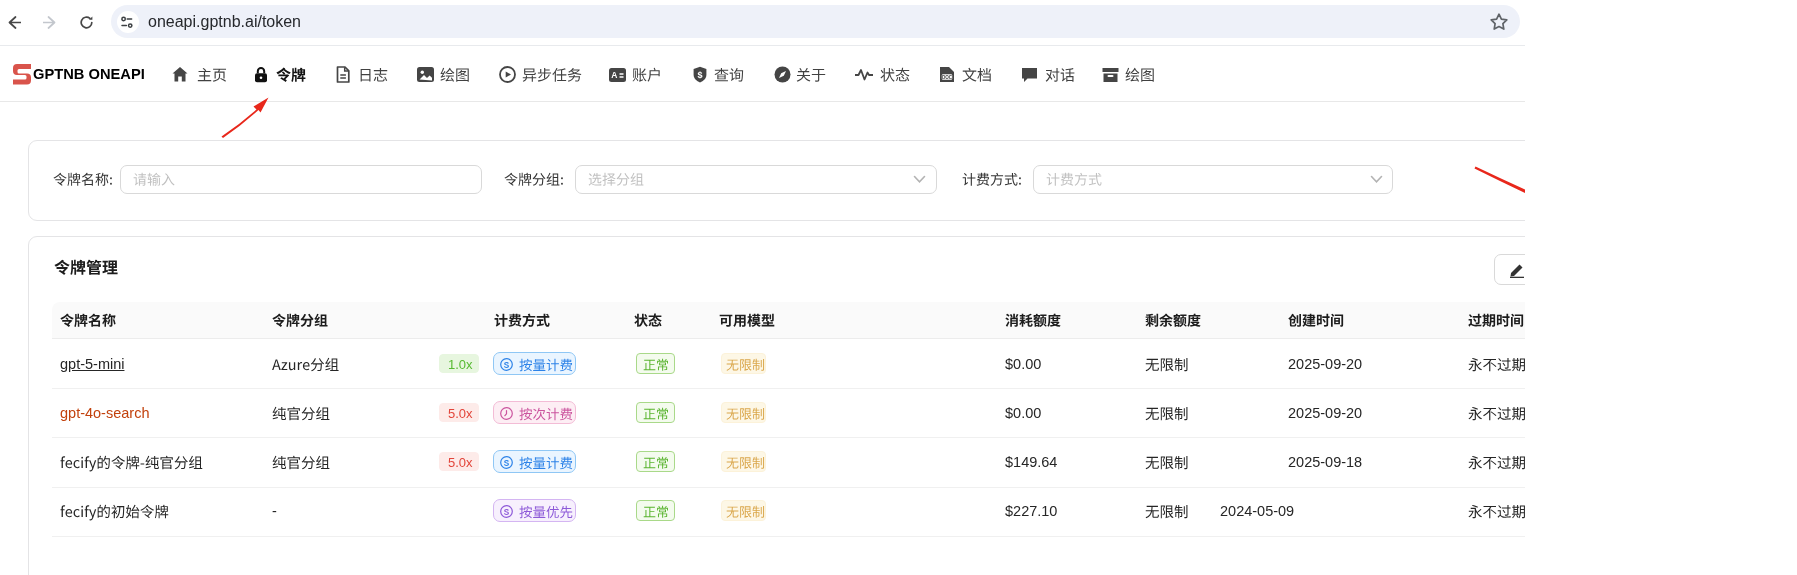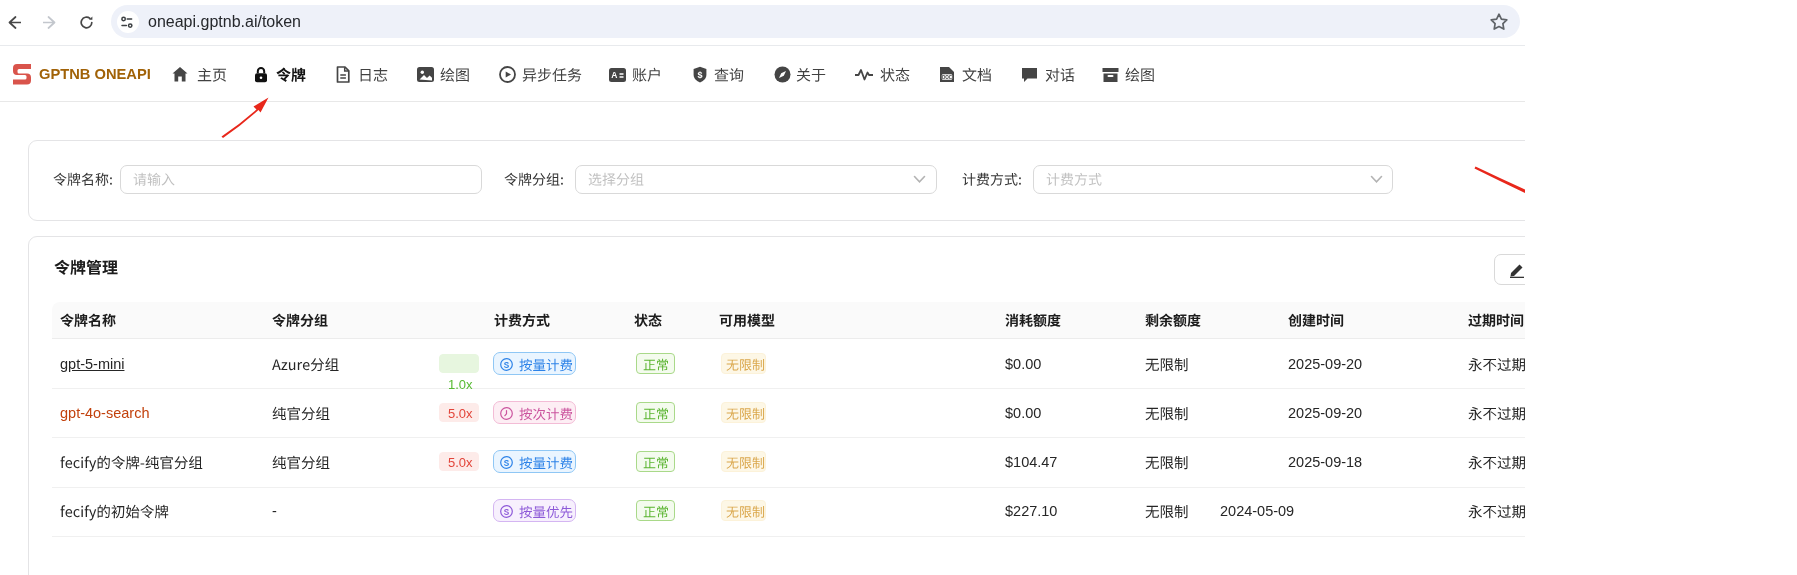--- a/index.html
+++ b/index.html
@@ -198,21 +198,21 @@
       <rect x="12.5" y="10" width="6" height="6.5" rx="1" fill="#2b6be8" transform="skewX(-14)" transform-origin="12.5 10"></rect>
     </svg>
 <svg style="position:absolute;left:1789.0px;top:15.0px;" width="8.0" height="17.0" viewBox="0 0 8 17">
       <path d="M1.5 2 h12 M1.5 2 l6 6.5 -6 6.5 h12" stroke="#161616" stroke-width="2.2" fill="none"></path>
     </svg>
 <div style="position:absolute;left:0;top:45px;width:1797px;height:1px;background:#e8eaed;"></div>
 <div style="position:absolute;left:0;top:101px;width:1797px;height:1px;background:#e8e8e8;"></div>
 <svg style="position:absolute;left:11.0px;top:63.0px;" width="22.0" height="22.0" viewBox="0 0 22 22">
       <path d="M20 1 H6 Q2 1 2 5 V8 Q2 12 6 12 H14 Q15.5 12 15.5 13.5 V15 Q15.5 16.5 14 16.5 H2 V21.5 H16 Q20 21.5 20 17.5 V14.5 Q20 10.5 16 10.5 H8 Q6.5 10.5 6.5 9 V7.5 Q6.5 6 8 6 H20 Z" fill="#d9544b"></path>
     </svg>
-<div style="position:absolute;left:39.0px;top:65.7px;font:700 14.7px 'Liberation Sans',sans-serif;color:#a16207;line-height:17.6px;white-space:nowrap;">GPTNB ONEAPI</div>
+<div style="position:absolute;left:33px;top:65.7px;font:700 14.7px 'Liberation Sans',sans-serif;color:#000000;line-height:17.6px;white-space:nowrap;">GPTNB ONEAPI</div>
 <svg style="position:absolute;left:171.5px;top:66.0px;" width="16.0" height="17.0" viewBox="0 0 16 17">
       <path d="M8 1 L15.5 7.5 H13.5 V15.5 H9.8 V10.5 H6.2 V15.5 H2.5 V7.5 H.5 Z" fill="#454545"></path>
     </svg>
 <svg style="position:absolute;left:196.5px;top:66.7px;" width="30.0" height="18.0" viewBox="0 -900 2000 1200" fill="#414141">
       <use href="#g0" x="0"></use>
       <use href="#g1" x="1000"></use>
     </svg>
 <svg style="position:absolute;left:254.0px;top:66.5px;" width="14.0" height="16.0" viewBox="0 0 14 16">
       <rect x="1" y="6.3" width="12" height="9" rx="2" fill="#111"></rect>
       <path d="M3.8 6.3 V4.2 a3.2 3.2 0 0 1 6.4 0 V6.3" stroke="#111" stroke-width="2" fill="none"></path>
@@ -493,21 +493,21 @@
 <svg style="position:absolute;left:272.0px;top:357.0px;" width="67.2" height="17.4" viewBox="0 -900 4632 1200" fill="#262626">
       <use href="#g78" x="0"></use>
       <use href="#g79" x="608"></use>
       <use href="#g80" x="1083"></use>
       <use href="#g81" x="1690"></use>
       <use href="#g82" x="2078"></use>
       <use href="#g32" x="2632"></use>
       <use href="#g33" x="3632"></use>
     </svg>
 <div style="position:absolute;left:439.0px;top:354.0px;width:40.0px;height:19.0px;background:#e7f6df;border:1px solid #e7f6df;border-radius:4px;"></div>
-<div style="position:absolute;left:448.0px;top:356.7px;font:400 13.0px 'Liberation Sans',sans-serif;color:#57ba32;line-height:15.6px;white-space:nowrap;margin-top:20px;">1.0x</div>
+<div style="position:absolute;left:448.0px;top:356.7px;font:400 13.0px 'Liberation Sans',sans-serif;color:#57ba32;line-height:15.6px;white-space:nowrap;">1.0x</div>
 <div style="position:absolute;left:493.0px;top:352.0px;width:83.0px;height:23.0px;background:#eaf5ff;border:1px solid #8fc7f5;border-radius:7px;"></div>
 <svg style="position:absolute;left:500.0px;top:358.0px;" width="13.0" height="13.0" viewBox="0 0 13 13">
       <circle cx="6.5" cy="6.5" r="5.8" stroke="#2c82e8" stroke-width="1.2" fill="none"></circle>
       <text x="6.5" y="9.6" font-family="Liberation Sans" font-size="8.2" font-weight="700" fill="#2c82e8" text-anchor="middle">S</text>
     </svg>
 <svg style="position:absolute;left:518.5px;top:357.5px;" width="54.0" height="16.2" viewBox="0 -900 4000 1200" fill="#2c82e8">
       <use href="#g83" x="0"></use>
       <use href="#g84" x="1000"></use>
       <use href="#g36" x="2000"></use>
       <use href="#g37" x="3000"></use>
@@ -647,21 +647,21 @@
 <svg style="position:absolute;left:643.0px;top:455.7px;" width="26.0" height="15.6" viewBox="0 -900 2000 1200" fill="#58b42e">
       <use href="#g85" x="0"></use>
       <use href="#g86" x="1000"></use>
     </svg>
 <div style="position:absolute;left:721.0px;top:451.0px;width:45.0px;height:21.0px;background:#fdf7e6;border:1px solid #fcf2d9;border-radius:4px;"></div>
 <svg style="position:absolute;left:726.0px;top:455.7px;" width="39.0" height="15.6" viewBox="0 -900 3000 1200" fill="#d9a548">
       <use href="#g87" x="0"></use>
       <use href="#g88" x="1000"></use>
       <use href="#g89" x="2000"></use>
     </svg>
-<div style="position:absolute;left:1005.0px;top:453.8px;font:400 14.5px 'Liberation Sans',sans-serif;color:#262626;line-height:17.4px;white-space:nowrap;">$104.47</div>
+<div style="position:absolute;left:1005.0px;top:453.8px;font:400 14.5px 'Liberation Sans',sans-serif;color:#262626;line-height:17.4px;white-space:nowrap;">$149.64</div>
 <svg style="position:absolute;left:1145.0px;top:455.0px;" width="43.5" height="17.4" viewBox="0 -900 3000 1200" fill="#262626">
       <use href="#g87" x="0"></use>
       <use href="#g88" x="1000"></use>
       <use href="#g89" x="2000"></use>
     </svg>
 <div style="position:absolute;left:1288.0px;top:453.8px;font:400 14.5px 'Liberation Sans',sans-serif;color:#262626;line-height:17.4px;white-space:nowrap;">2025-09-18</div>
 <svg style="position:absolute;left:1468.0px;top:455.0px;" width="58.0" height="17.4" viewBox="0 -900 4000 1200" fill="#262626">
       <use href="#g90" x="0"></use>
       <use href="#g91" x="1000"></use>
       <use href="#g92" x="2000"></use>

